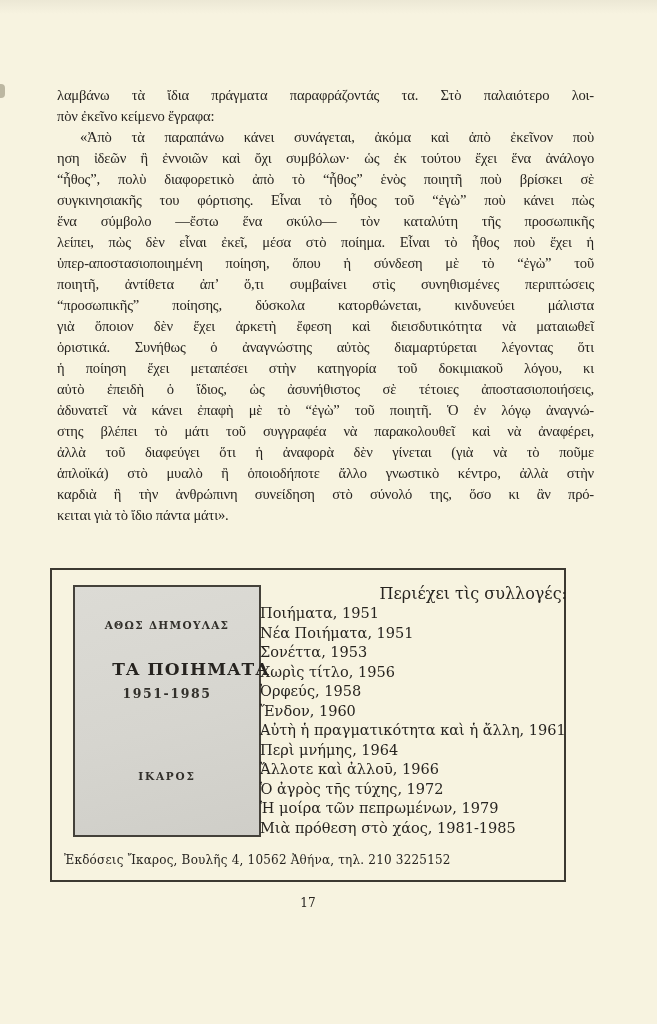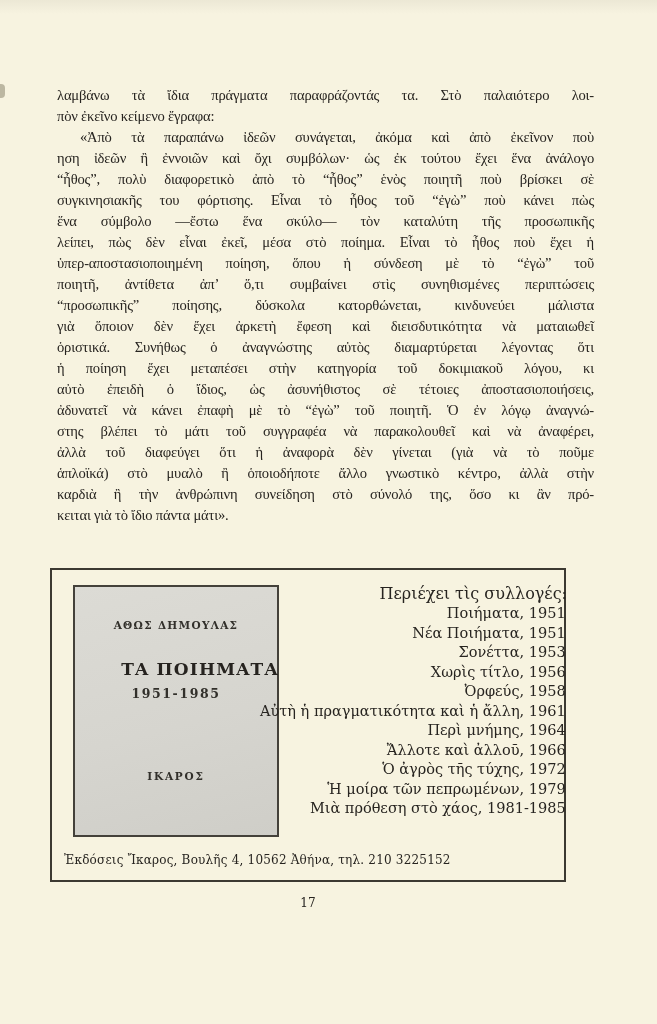--- a/index.html
+++ b/index.html
@@ -25,52 +25,52 @@
     text-align:justify;text-align-last:justify;white-space:normal;font-family:Liberation Serif, serif;
   }
   .line.flush{text-align:center;text-align-last:left;}
   .line.indent{padding-left:23px;}
   
   .info-box{
     position:absolute;left:50px;top:568px;width:516px;height:314px;
     border:2px solid #3c3931;box-sizing:border-box;
   }
   .cover{
-    position:absolute;left:21px;top:15px;width:206px;height:252px;
+    position:absolute;left:21px;top:15px;width:188px;height:252px;
     box-sizing:border-box;border:2px solid #44413a;text-align:center;
     background:linear-gradient(165deg,#dcdbd5 0%,#d6d5cf 55%,#cfcec8 100%);
   }
   .cover-author{position:absolute;top:32px;width:100%;font-size:10.5px;font-weight:bold;letter-spacing:1.3px;color:#32302b;}
   .cover-title{position:absolute;top:72px;width:100%;font-size:17px;font-weight:bold;letter-spacing:1.2px;color:#26231f;padding-left:24px;}
   .cover-years{position:absolute;top:99px;width:100%;font-size:12.5px;font-weight:bold;letter-spacing:1.6px;color:#32302b;}
   .cover-pub{position:absolute;top:183px;width:100%;font-size:10.5px;font-weight:bold;letter-spacing:1.8px;color:#32302b;}
   .collections-heading{
     position:absolute;left:205px;top:14px;width:310px;text-align:right;
     font-size:16px;
   }
   .collections{
-    position:absolute;left:208px;top:34px;margin:0;padding:0;list-style:none;text-align:right;
+    position:absolute;left:208px;top:34px;margin:0;padding:0;list-style:none;
   }
   .collections .item{height:19.5px;line-height:19.5px;font-size:14.5px;white-space:nowrap;}
   .imprint{
     position:absolute;left:0;top:283px;width:100%;text-align:left;
     font-size:12px;letter-spacing:0.2px;padding-left:12px;
   }
   
   .page-number{position:absolute;left:50px;top:896px;width:516px;text-align:center;font-size:12px;}
 </style>
 </head>
 <body>
 
 <div class="artifact"></div>
 
 <main class="body-text">
     <div class="line">λαμβάνω τὰ ἴδια πράγματα παραφράζοντάς τα. Στὸ παλαιότερο λοι-</div>
     <div class="line flush">πὸν ἐκεῖνο κείμενο ἔγραφα:</div>
-    <div class="line indent">«Ἀπὸ τὰ παραπάνω ἰδεῶν συνάγεται, ἀκόμα καὶ ἀπὸ ἐκεῖνον ποὺ</div>
+    <div class="line indent">«Ἀπὸ τὰ παραπάνω κάνει συνάγεται, ἀκόμα καὶ ἀπὸ ἐκεῖνον ποὺ</div>
     <div class="line">ηση ἰδεῶν ἢ ἐννοιῶν καὶ ὄχι συμβόλων· ὡς ἐκ τούτου ἔχει ἕνα ἀνάλογο</div>
     <div class="line">“ἦθος”, πολὺ διαφορετικὸ ἀπὸ τὸ “ἦθος” ἑνὸς ποιητῆ ποὺ βρίσκει σὲ</div>
     <div class="line">συγκινησιακῆς του φόρτισης. Εἶναι τὸ ἦθος τοῦ “ἐγὼ” ποὺ κάνει πὼς</div>
     <div class="line">ἕνα σύμβολο —ἔστω ἕνα σκύλο— τὸν καταλύτη τῆς προσωπικῆς</div>
     <div class="line">λείπει, πὼς δὲν εἶναι ἐκεῖ, μέσα στὸ ποίημα. Εἶναι τὸ ἦθος ποὺ ἔχει ἡ</div>
     <div class="line">ὑπερ-αποστασιοποιημένη ποίηση, ὅπου ἡ σύνδεση μὲ τὸ “ἐγὼ” τοῦ</div>
     <div class="line">ποιητῆ, ἀντίθετα ἀπ’ ὅ,τι συμβαίνει στὶς συνηθισμένες περιπτώσεις</div>
     <div class="line">“προσωπικῆς” ποίησης, δύσκολα κατορθώνεται, κινδυνεύει μάλιστα</div>
     <div class="line">γιὰ ὅποιον δὲν ἔχει ἀρκετὴ ἔφεση καὶ διεισδυτικότητα νὰ ματαιωθεῖ</div>
     <div class="line">ὁριστικά. Συνήθως ὁ ἀναγνώστης αὐτὸς διαμαρτύρεται λέγοντας ὅτι</div>
@@ -91,20 +91,21 @@
     <div class="cover-years">1951-1985</div>
     <div class="cover-pub">ΙΚΑΡΟΣ</div>
   </div>
   <div class="collections-heading">Περιέχει τὶς συλλογές:</div>
   <ul class="collections">
       <li class="item">Ποιήματα, 1951</li>
       <li class="item">Νέα Ποιήματα, 1951</li>
       <li class="item">Σονέττα, 1953</li>
       <li class="item">Χωρὶς τίτλο, 1956</li>
       <li class="item">Ὀρφεύς, 1958</li>
+      <li class="item">Ἔνδον, 1960</li>
       <li class="item">Αὐτὴ ἡ πραγματικότητα καὶ ἡ ἄλλη, 1961</li>
       <li class="item">Περὶ μνήμης, 1964</li>
       <li class="item">Ἄλλοτε καὶ ἀλλοῦ, 1966</li>
       <li class="item">Ὁ ἀγρὸς τῆς τύχης, 1972</li>
       <li class="item">Ἡ μοίρα τῶν πεπρωμένων, 1979</li>
       <li class="item">Μιὰ πρόθεση στὸ χάος, 1981-1985</li>
     </ul>
   <div class="imprint">Ἐκδόσεις Ἴκαρος, Βουλῆς 4, 10562 Ἀθήνα, τηλ. 210 3225152</div>
 </section>
 

